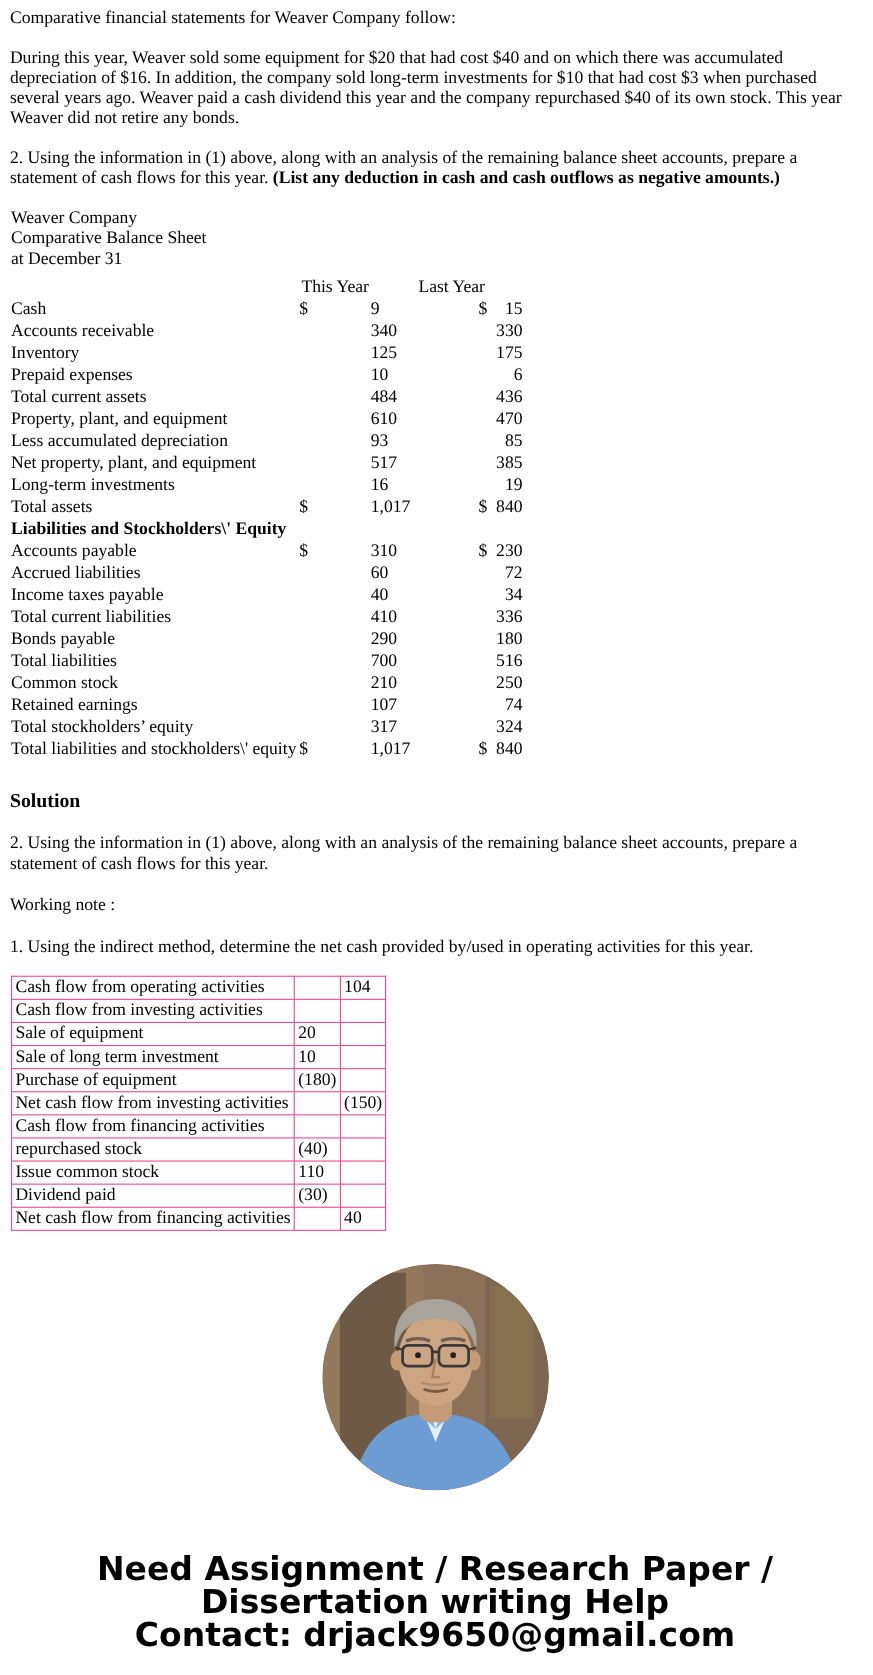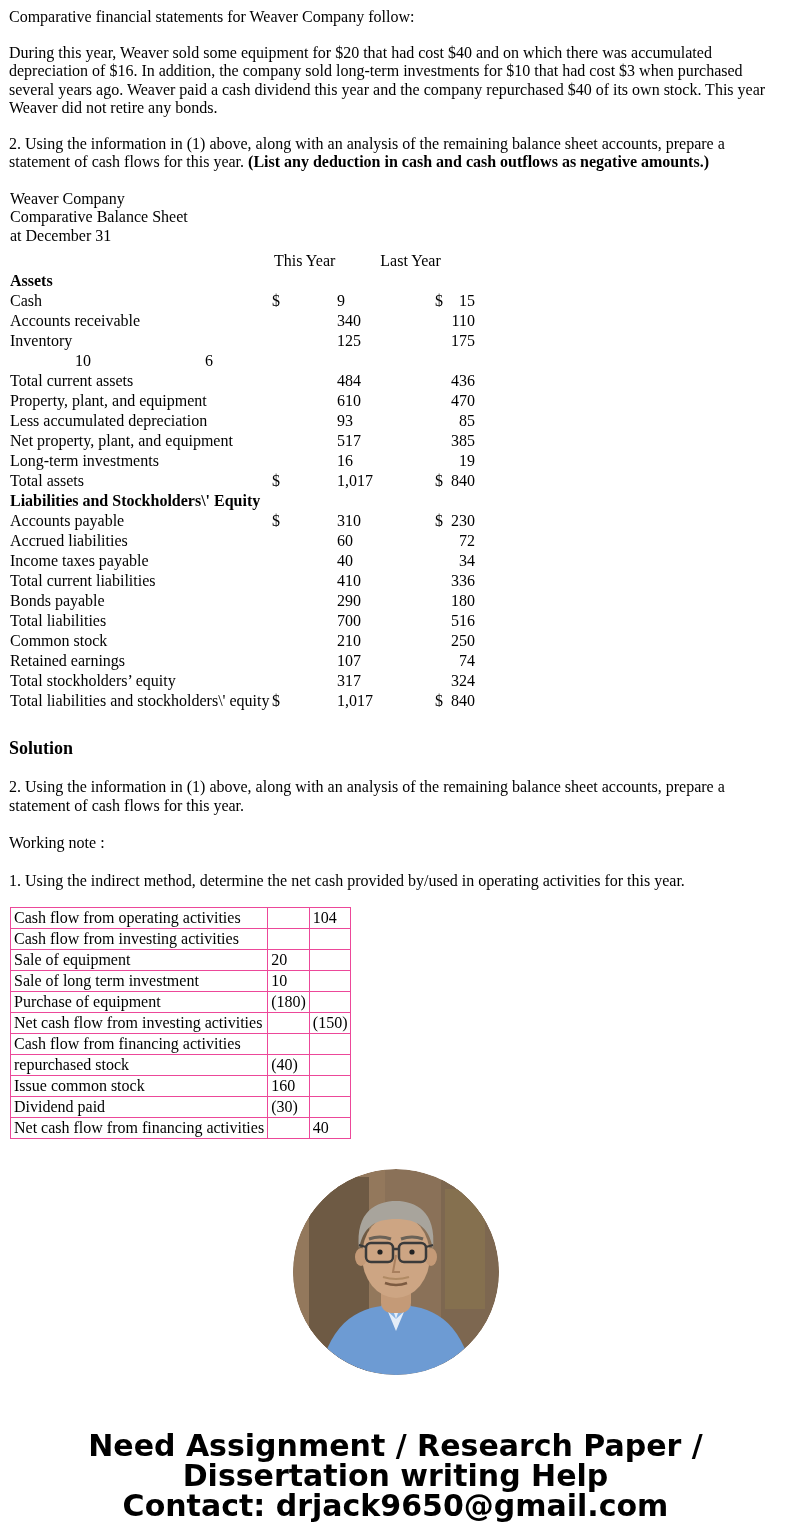--- a/index.html
+++ b/index.html
@@ -90,49 +90,43 @@
     <div class="bs-title-line">Weaver Company</div>
     <div class="bs-title-line">Comparative Balance Sheet</div>
     <div class="bs-title-line">at December 31</div>
 
     <div class="bs-headers">
       <span class="bs-h1">This Year</span>
       <span class="bs-h2">Last Year</span>
     </div>
 
     <div class="bs-rows">
-        <div class="bs-row bold">
-          <span class="bs-label">Assets</span>
-          <span class="bs-d1"></span>
-          <span class="bs-v1"></span>
-          <span class="bs-d2"></span>
-          <span class="bs-v2"></span>
-        </div>
         <div class="bs-row">
           <span class="bs-label">Cash</span>
           <span class="bs-d1">$</span>
           <span class="bs-v1">9</span>
           <span class="bs-d2">$</span>
           <span class="bs-v2">15</span>
         </div>
         <div class="bs-row">
           <span class="bs-label">Accounts receivable</span>
           <span class="bs-d1"></span>
           <span class="bs-v1">340</span>
           <span class="bs-d2"></span>
-          <span class="bs-v2">110</span>
+          <span class="bs-v2">330</span>
         </div>
         <div class="bs-row">
           <span class="bs-label">Inventory</span>
           <span class="bs-d1"></span>
           <span class="bs-v1">125</span>
           <span class="bs-d2"></span>
           <span class="bs-v2">175</span>
         </div>
         <div class="bs-row">
+          <span class="bs-label">Prepaid expenses</span>
           <span class="bs-d1"></span>
           <span class="bs-v1">10</span>
           <span class="bs-d2"></span>
           <span class="bs-v2">6</span>
         </div>
         <div class="bs-row">
           <span class="bs-label">Total current assets</span>
           <span class="bs-d1"></span>
           <span class="bs-v1">484</span>
           <span class="bs-d2"></span>
@@ -298,21 +292,21 @@
           <td class="wt-c1"></td>
           <td class="wt-c2"></td>
         </tr>
         <tr>
           <td class="wt-label">repurchased stock</td>
           <td class="wt-c1">(40)</td>
           <td class="wt-c2"></td>
         </tr>
         <tr>
           <td class="wt-label">Issue common stock</td>
-          <td class="wt-c1">160</td>
+          <td class="wt-c1">110</td>
           <td class="wt-c2"></td>
         </tr>
         <tr>
           <td class="wt-label">Dividend paid</td>
           <td class="wt-c1">(30)</td>
           <td class="wt-c2"></td>
         </tr>
         <tr>
           <td class="wt-label">Net cash flow from financing activities</td>
           <td class="wt-c1"></td>

